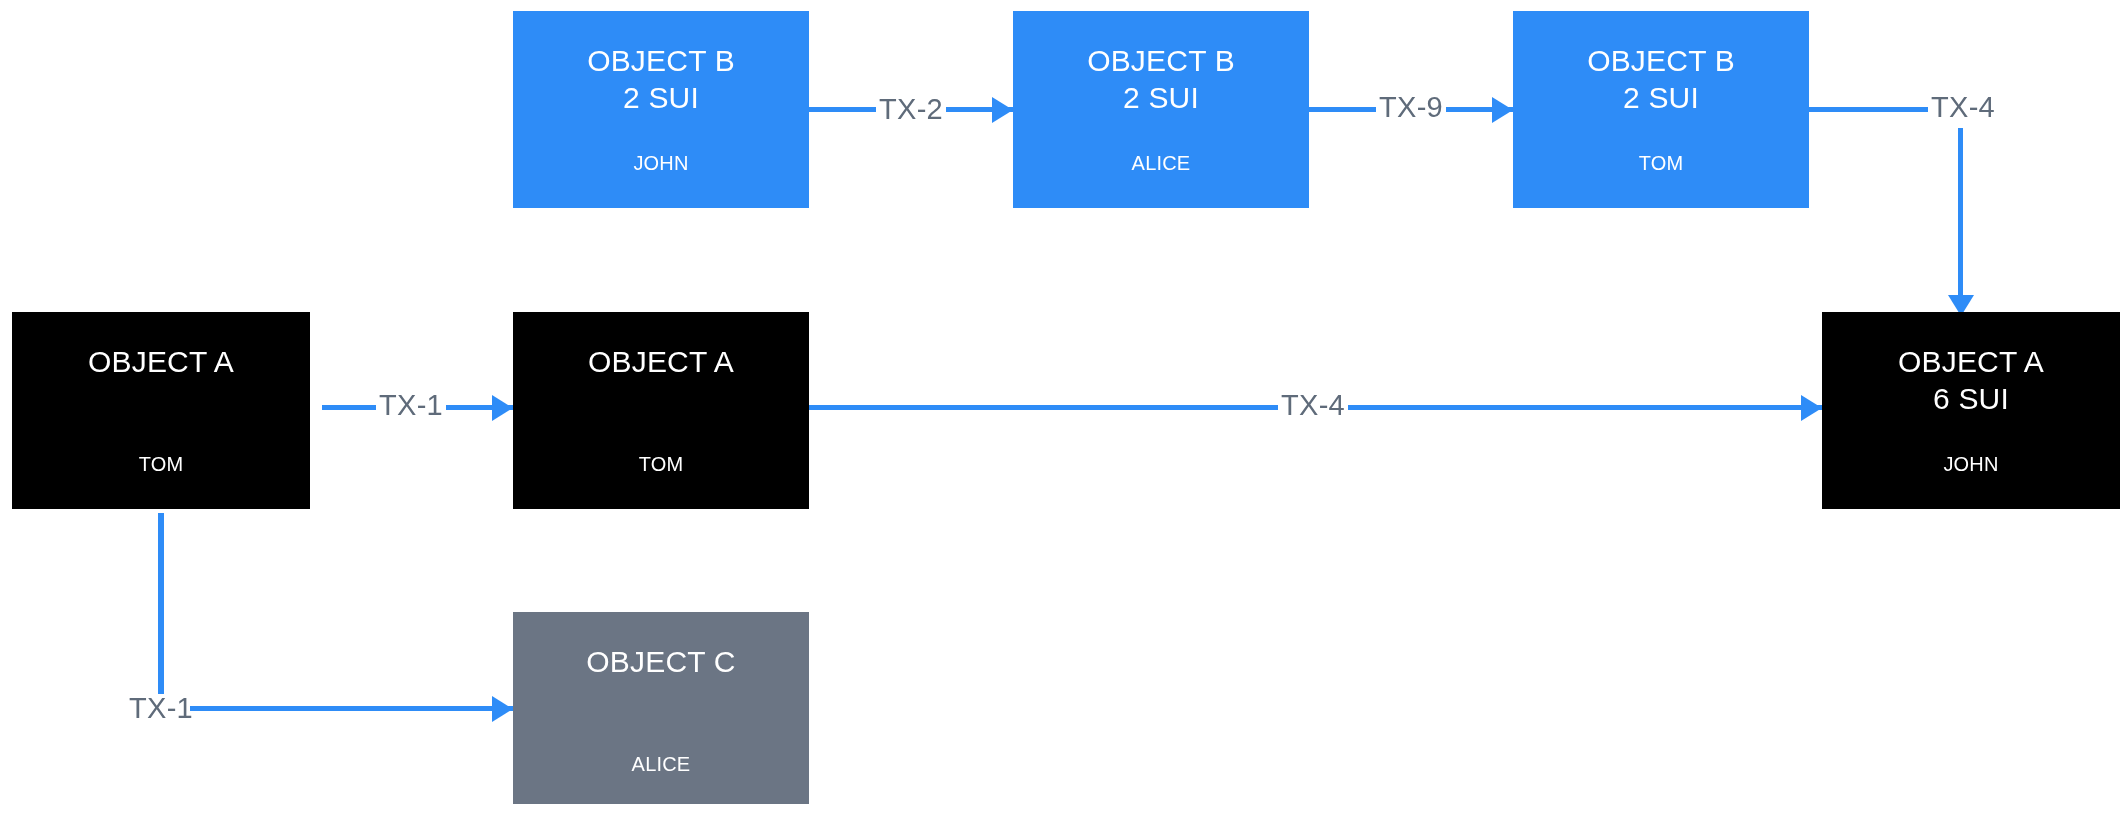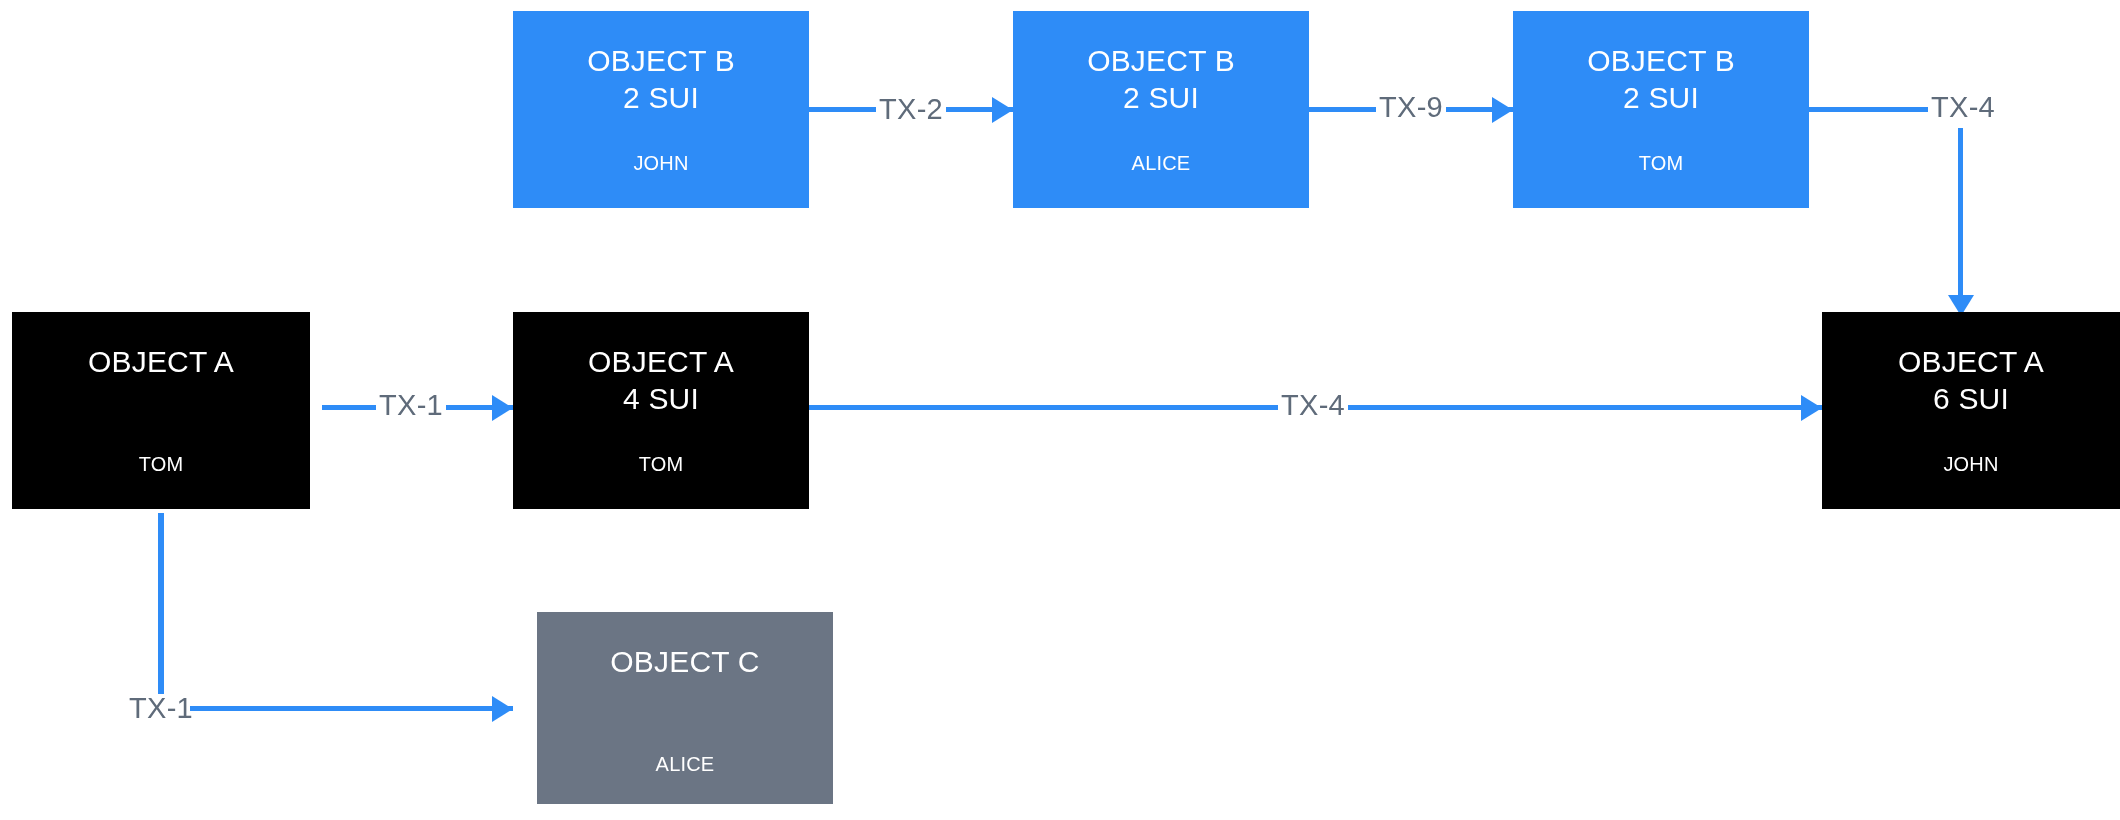--- a/index.html
+++ b/index.html
@@ -123,42 +123,41 @@
   <div class="node" style="left:12px; top:312px; width:298px; height:197px; background:#000000;">
     <div class="title-block" style="top:31px;">
       <div>OBJECT A</div>
     </div>
     <div class="owner" style="top:134px;">TOM</div>
   </div>
 
   <div class="node" style="left:513px; top:312px; width:296px; height:197px; background:#000000;">
     <div class="title-block" style="top:31px;">
       <div>OBJECT A</div>
-      <div>4 SUI</div>
     </div>
     <div class="owner" style="top:134px;">TOM</div>
   </div>
 
   <div class="node" style="left:1822px; top:312px; width:298px; height:197px; background:#000000;">
     <div class="title-block" style="top:31px;">
       <div>OBJECT A</div>
       <div>6 SUI</div>
     </div>
     <div class="owner" style="top:134px;">JOHN</div>
   </div>
 
   <div class="hline" style="left:322px; top:405px; width:191px;"></div>
   <div class="arrow-right" style="left:492px; top:395px;"></div>
   <div class="edge-label" style="left:376px; top:391px;">TX-1</div>
 
   <div class="hline" style="left:809px; top:405px; width:1013px;"></div>
   <div class="arrow-right" style="left:1801px; top:395px;"></div>
   <div class="edge-label" style="left:1278px; top:391px;">TX-4</div>
 
-  <div class="node" style="left:513px; top:612px; width:296px; height:192px; background:#6b7584;margin-left:24px;">
+  <div class="node" style="left:513px; top:612px; width:296px; height:192px; background:#6b7584;">
     <div class="title-block" style="top:31px;">
       <div>OBJECT C</div>
     </div>
     <div class="owner" style="top:134px;">ALICE</div>
   </div>
 
   <div class="vline" style="left:158px; top:513px; width:6px; height:188px;"></div>
   <div class="edge-label" style="left:126px; top:694px;">TX-1</div>
   <div class="hline" style="left:190px; top:706px; width:323px;"></div>
   <div class="arrow-right" style="left:492px; top:696px;"></div>

